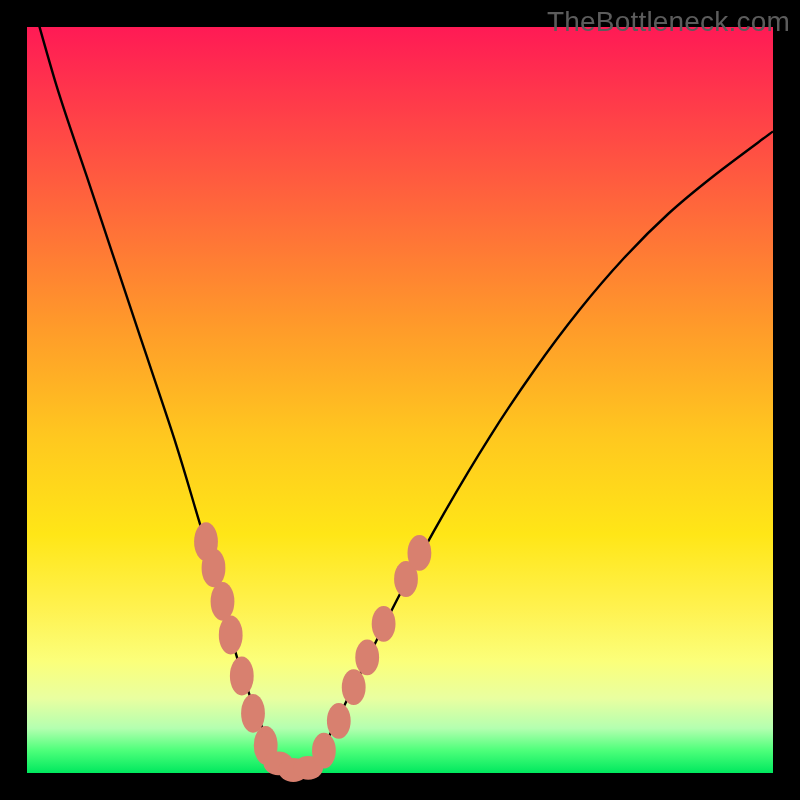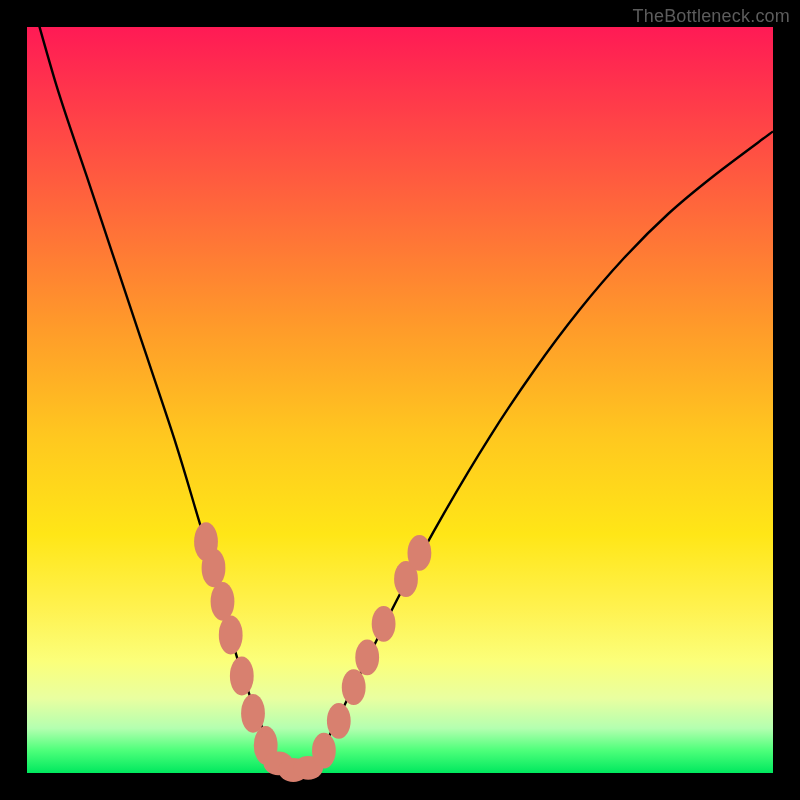--- a/index.html
+++ b/index.html
@@ -37,21 +37,21 @@
       #e9ffa0 90%,
       #b4ffb0 94%,
       #4dff7a 97%,
       #00e85e 100%);
   }
   .watermark {
     position: absolute;
     top: 6px;
     right: 10px;
     color: #5c5c5c;
-    font-size: 18px;
+    font-size: 28px;
     font-weight: 500;
     letter-spacing: 0.2px;
     user-select: none;
   }
   svg.curve {
     position: absolute;
     left: 0;
     top: 0;
     width: 746px;
     height: 746px;

